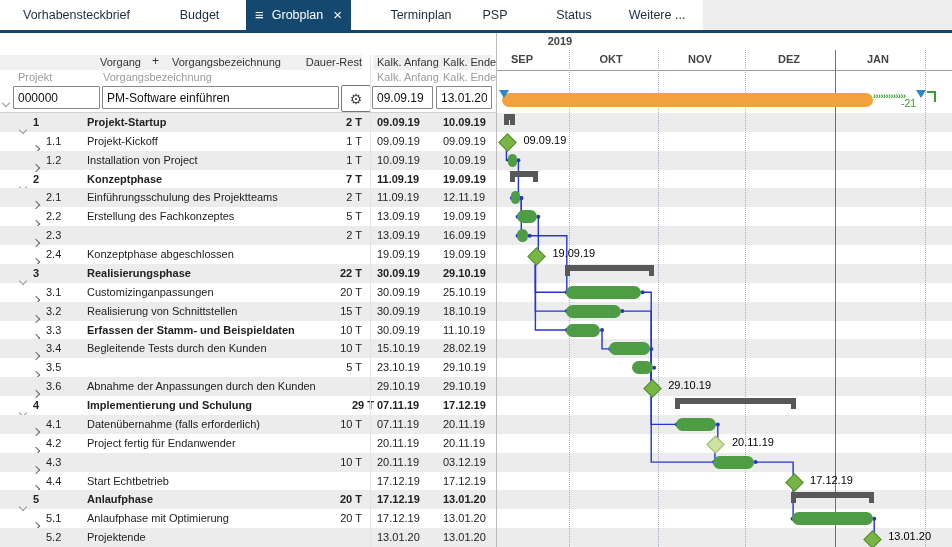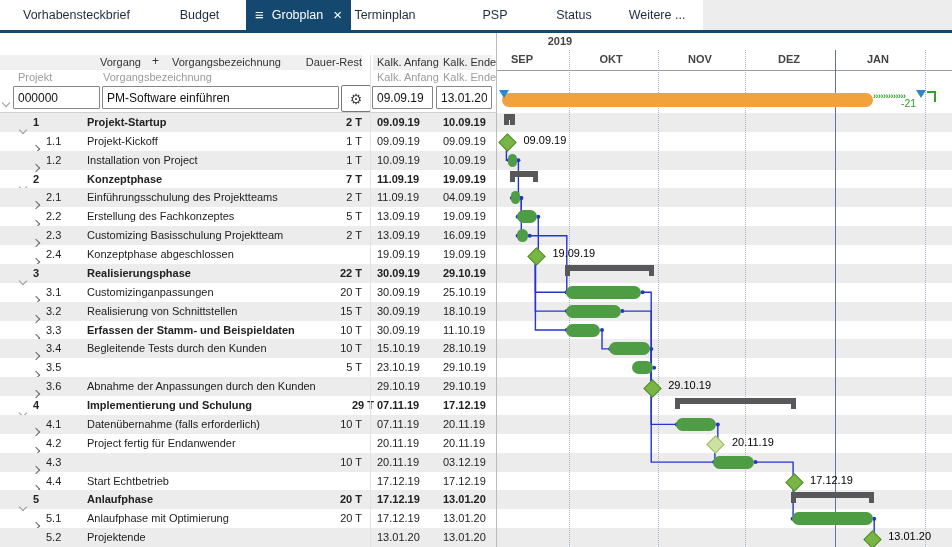--- a/index.html
+++ b/index.html
@@ -70,21 +70,21 @@
         <span>Vorhabensteckbrief</span>
       </div>
       <div class="tab" style="left: 153px; width: 93px;">
         <span>Budget</span>
       </div>
       <div class="tab active" style="left: 246px; width: 105px;">
         <span class="menu-ic">≡</span>
         <span>Grobplan</span>
         <span class="close-ic">×</span>
       </div>
-      <div class="tab" style="left: 334px; width: 102px;">
+      <div class="tab" style="left: 370px; width: 102px;">
         <span>Terminplan</span>
       </div>
       <div class="tab" style="left: 453px; width: 84px;">
         <span>PSP</span>
       </div>
       <div class="tab" style="left: 537px; width: 74px;">
         <span>Status</span>
       </div>
       <div class="tab" style="left: 611px; width: 92px;">
         <span>Weitere ...</span>
@@ -151,34 +151,33 @@
         <span class="cell" style="left: 290px; width: 72px; text-align: right; line-height: 18.87px;">7 T</span>
         <span class="cell" style="left: 377px; line-height: 18.87px;">11.09.19</span>
         <span class="cell" style="left: 443px; line-height: 18.87px;">19.09.19</span>
       </div>
       <div class="row alt" style="top: 155.48px; height: 18.87px;">
         <span class="chevwrap" style="left: 33px; top: 6px;"><span class="chev right"></span></span>
         <span class="cell" style="left: 46px; line-height: 18.87px;">2.1</span>
         <span class="cell" style="left: 87px; line-height: 18.87px;">Einführungsschulung des Projektteams</span>
         <span class="cell" style="left: 290px; width: 72px; text-align: right; line-height: 18.87px;">2 T</span>
         <span class="cell" style="left: 377px; line-height: 18.87px;">11.09.19</span>
-        <span class="cell" style="left: 443px; line-height: 18.87px;">04.09.19</span>
+        <span class="cell" style="left: 443px; line-height: 18.87px;">12.11.19</span>
       </div>
       <div class="row" style="top: 174.35px; height: 18.87px;">
         <span class="chevwrap" style="left: 33px; top: 6px;"><span class="chev right"></span></span>
         <span class="cell" style="left: 46px; line-height: 18.87px;">2.2</span>
         <span class="cell" style="left: 87px; line-height: 18.87px;">Erstellung des Fachkonzeptes</span>
         <span class="cell" style="left: 290px; width: 72px; text-align: right; line-height: 18.87px;">5 T</span>
         <span class="cell" style="left: 377px; line-height: 18.87px;">13.09.19</span>
         <span class="cell" style="left: 443px; line-height: 18.87px;">19.09.19</span>
       </div>
       <div class="row alt" style="top: 193.22px; height: 18.87px;">
         <span class="chevwrap" style="left: 33px; top: 6px;"><span class="chev right"></span></span>
         <span class="cell" style="left: 46px; line-height: 18.87px;">2.3</span>
-        <span class="cell" style="left: 87px; line-height: 18.87px;">Customizing Basisschulung Projektteam</span>
         <span class="cell" style="left: 290px; width: 72px; text-align: right; line-height: 18.87px;">2 T</span>
         <span class="cell" style="left: 377px; line-height: 18.87px;">13.09.19</span>
         <span class="cell" style="left: 443px; line-height: 18.87px;">16.09.19</span>
       </div>
       <div class="row" style="top: 212.09px; height: 18.87px;">
         <span class="chevwrap" style="left: 33px; top: 6px;"><span class="chev right"></span></span>
         <span class="cell" style="left: 46px; line-height: 18.87px;">2.4</span>
         <span class="cell" style="left: 87px; line-height: 18.87px;">Konzeptphase abgeschlossen</span>
         <span class="cell" style="left: 290px; width: 72px; text-align: right; line-height: 18.87px;"></span>
         <span class="cell" style="left: 377px; line-height: 18.87px;">19.09.19</span>
@@ -215,21 +214,21 @@
         <span class="cell" style="left: 290px; width: 72px; text-align: right; line-height: 18.87px;">10 T</span>
         <span class="cell" style="left: 377px; line-height: 18.87px;">30.09.19</span>
         <span class="cell" style="left: 443px; line-height: 18.87px;">11.10.19</span>
       </div>
       <div class="row alt" style="top: 306.44px; height: 18.87px;">
         <span class="chevwrap" style="left: 33px; top: 6px;"><span class="chev right"></span></span>
         <span class="cell" style="left: 46px; line-height: 18.87px;">3.4</span>
         <span class="cell" style="left: 87px; line-height: 18.87px;">Begleitende Tests durch den Kunden</span>
         <span class="cell" style="left: 290px; width: 72px; text-align: right; line-height: 18.87px;">10 T</span>
         <span class="cell" style="left: 377px; line-height: 18.87px;">15.10.19</span>
-        <span class="cell" style="left: 443px; line-height: 18.87px;">28.10.19</span>
+        <span class="cell" style="left: 443px; line-height: 18.87px;">28.02.19</span>
       </div>
       <div class="row" style="top: 325.31px; height: 18.87px;">
         <span class="chevwrap" style="left: 33px; top: 6px;"><span class="chev right"></span></span>
         <span class="cell" style="left: 46px; line-height: 18.87px;">3.5</span>
         <span class="cell" style="left: 290px; width: 72px; text-align: right; line-height: 18.87px;">5 T</span>
         <span class="cell" style="left: 377px; line-height: 18.87px;">23.10.19</span>
         <span class="cell" style="left: 443px; line-height: 18.87px;">29.10.19</span>
       </div>
       <div class="row alt" style="top: 344.18px; height: 18.87px;">
         <span class="chevwrap" style="left: 33px; top: 6px;"><span class="chev right"></span></span>

